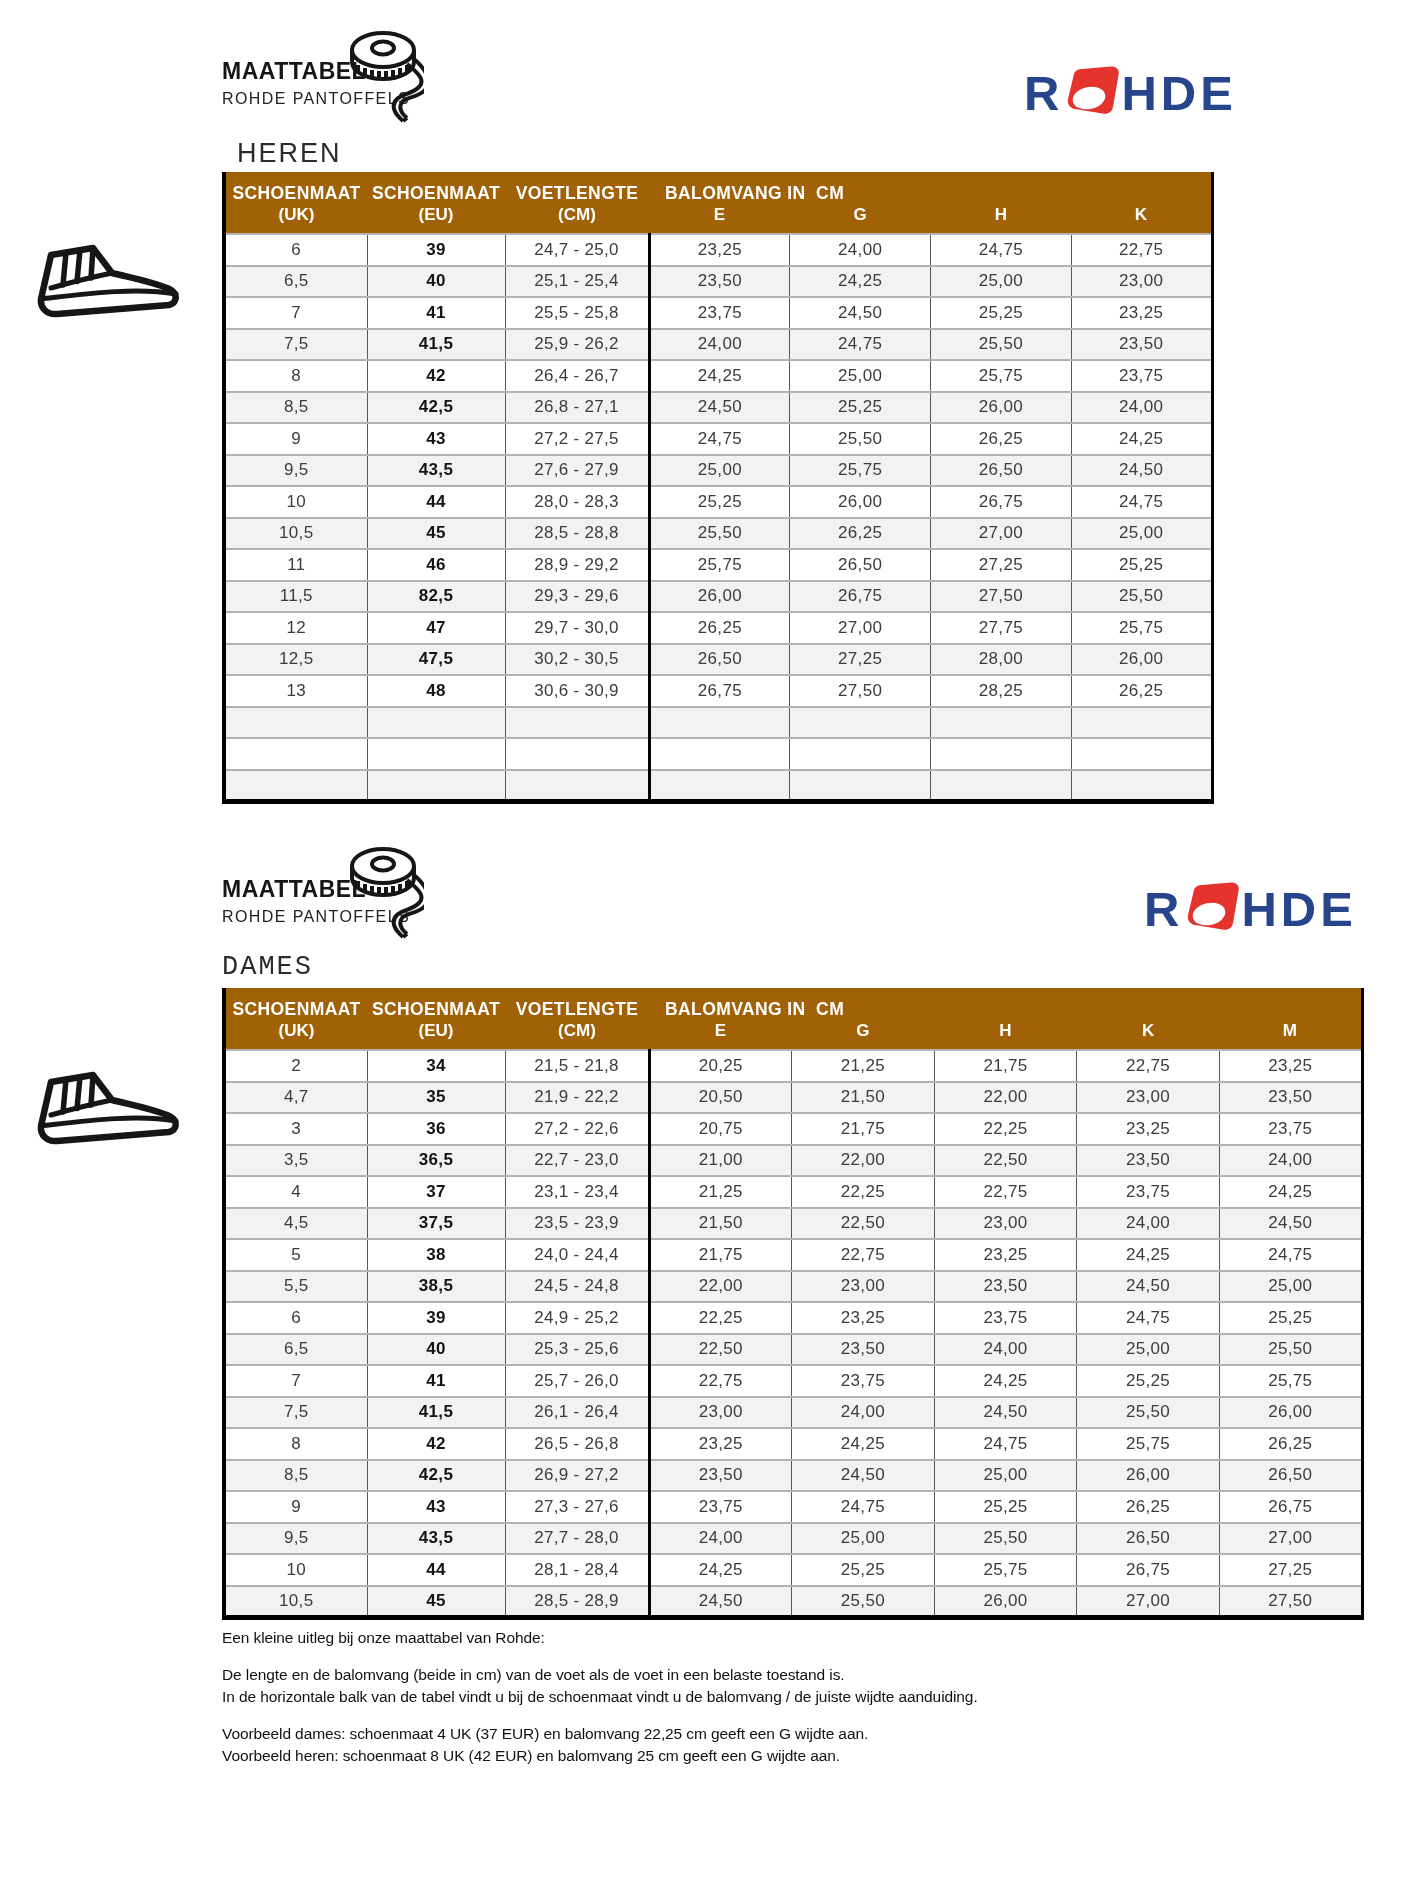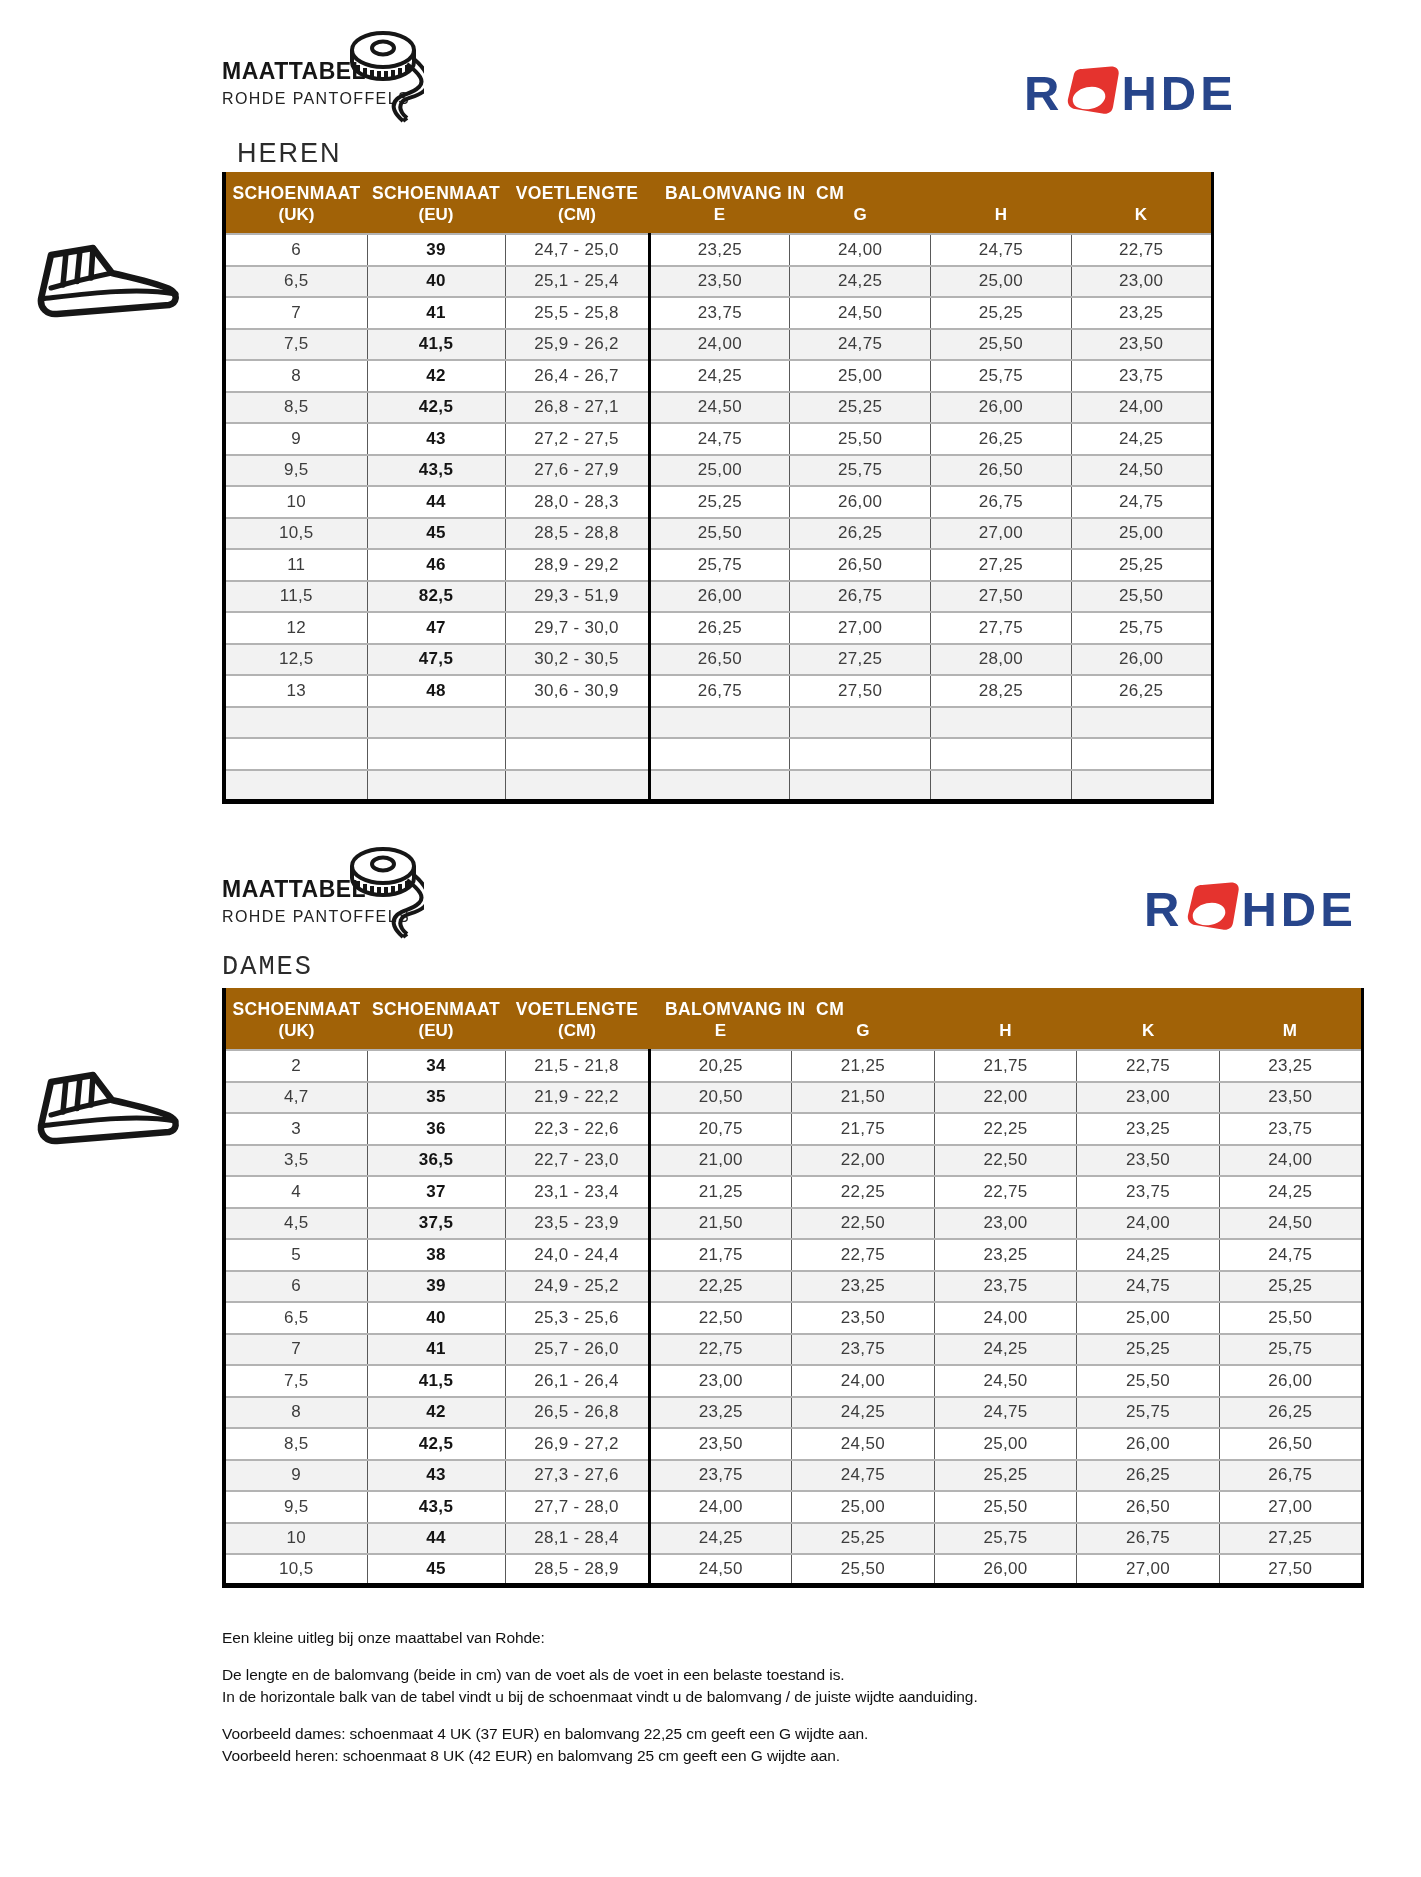--- a/index.html
+++ b/index.html
@@ -212,21 +212,21 @@
           <td class="eu">46</td>
           <td>28,9 - 29,2</td>
           <td class="thick">25,75</td>
           <td>26,50</td>
           <td>27,25</td>
           <td>25,25</td>
         </tr>
         <tr>
           <td>11,5</td>
           <td class="eu">82,5</td>
-          <td>29,3 - 51,9</td>
+          <td>29,3 - 29,6</td>
           <td class="thick">26,00</td>
           <td>26,75</td>
           <td>27,50</td>
           <td>25,50</td>
         </tr>
         <tr>
           <td>12</td>
           <td class="eu">47</td>
           <td>29,7 - 30,0</td>
           <td class="thick">26,25</td>
@@ -369,21 +369,21 @@
           <td>21,9 - 22,2</td>
           <td class="thick">20,50</td>
           <td>21,50</td>
           <td>22,00</td>
           <td>23,00</td>
           <td>23,50</td>
         </tr>
         <tr>
           <td>3</td>
           <td class="eu">36</td>
-          <td>22,3 - 22,6</td>
+          <td>27,2 - 22,6</td>
           <td class="thick">20,75</td>
           <td>21,75</td>
           <td>22,25</td>
           <td>23,25</td>
           <td>23,75</td>
         </tr>
         <tr>
           <td>3,5</td>
           <td class="eu">36,5</td>
           <td>22,7 - 23,0</td>
@@ -417,20 +417,30 @@
           <td>5</td>
           <td class="eu">38</td>
           <td>24,0 - 24,4</td>
           <td class="thick">21,75</td>
           <td>22,75</td>
           <td>23,25</td>
           <td>24,25</td>
           <td>24,75</td>
         </tr>
         <tr>
+          <td>5,5</td>
+          <td class="eu">38,5</td>
+          <td>24,5 - 24,8</td>
+          <td class="thick">22,00</td>
+          <td>23,00</td>
+          <td>23,50</td>
+          <td>24,50</td>
+          <td>25,00</td>
+        </tr>
+        <tr>
           <td>6</td>
           <td class="eu">39</td>
           <td>24,9 - 25,2</td>
           <td class="thick">22,25</td>
           <td>23,25</td>
           <td>23,75</td>
           <td>24,75</td>
           <td>25,25</td>
         </tr>
         <tr>

